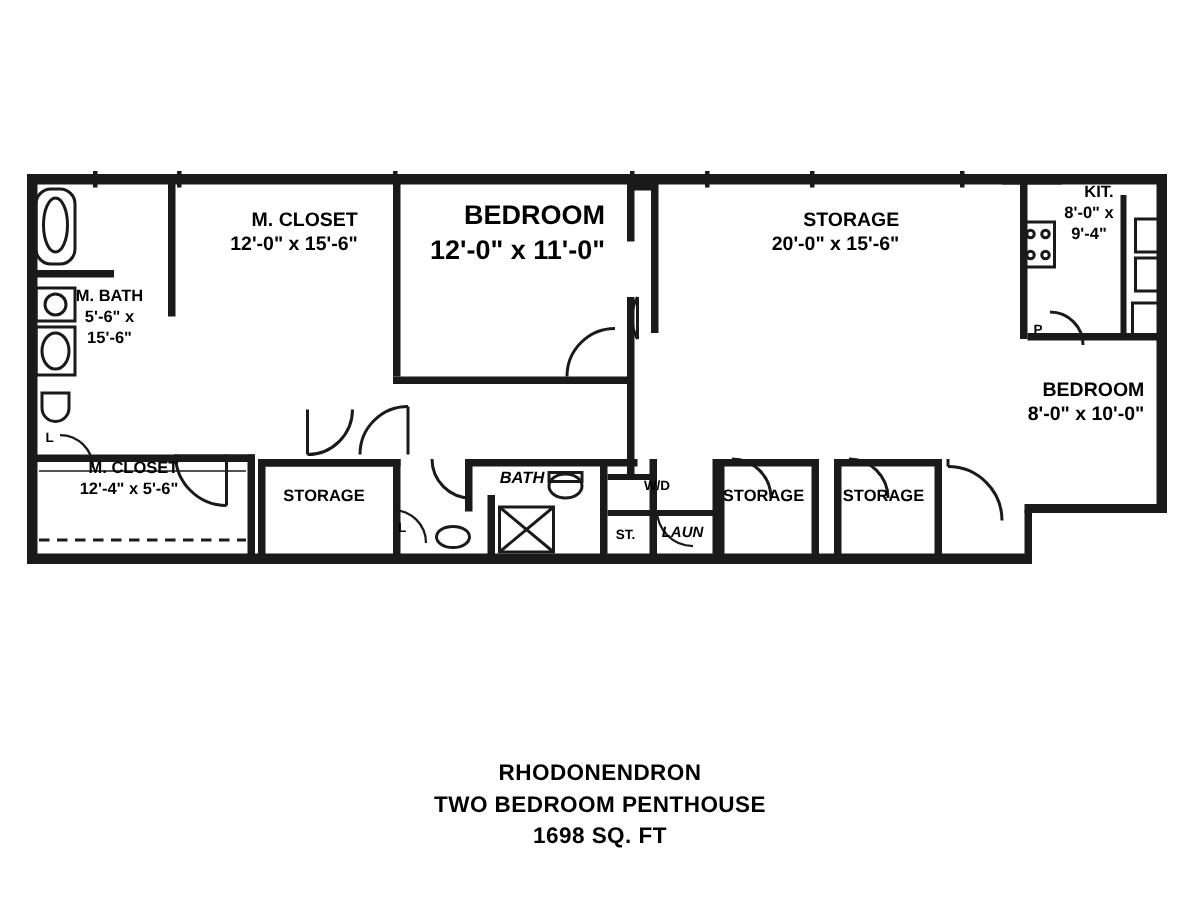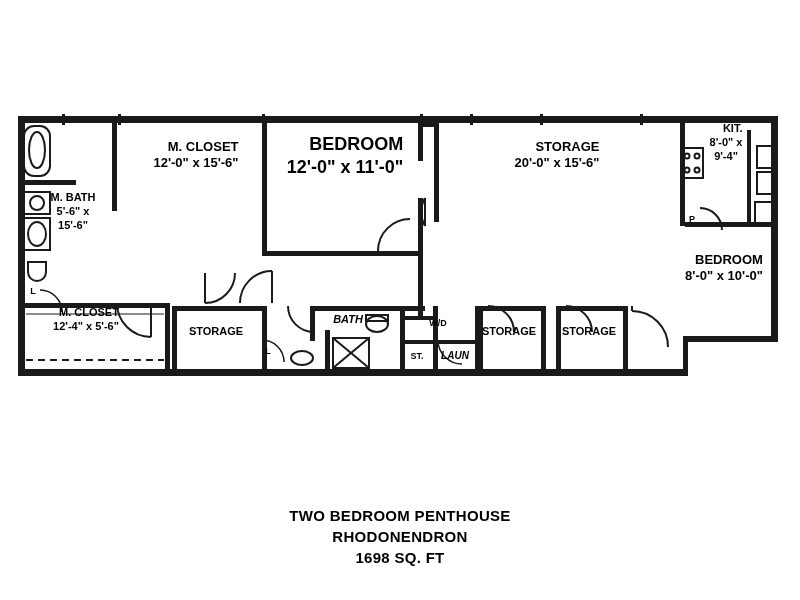--- a/index.html
+++ b/index.html
@@ -250,16 +250,16 @@
     </div>
     <div class="room-label" style="left: 33px; top: 292px; font-size: 9px; transform: translate(-50%, -50%);">
       <span class="room-name">L</span>
     </div>
     <div class="room-label" style="left: 268px; top: 352px; font-size: 9px; transform: translate(-50%, -50%);">
       <span class="room-name">L</span>
     </div>
   </div>
 
 <div class="title-block">
+  <div>RHODONENDRON</div>
   <div>TWO BEDROOM PENTHOUSE</div>
-  <div>RHODONENDRON</div>
   <div>1698 SQ. FT</div>
 </div>
 
 </body></html>

